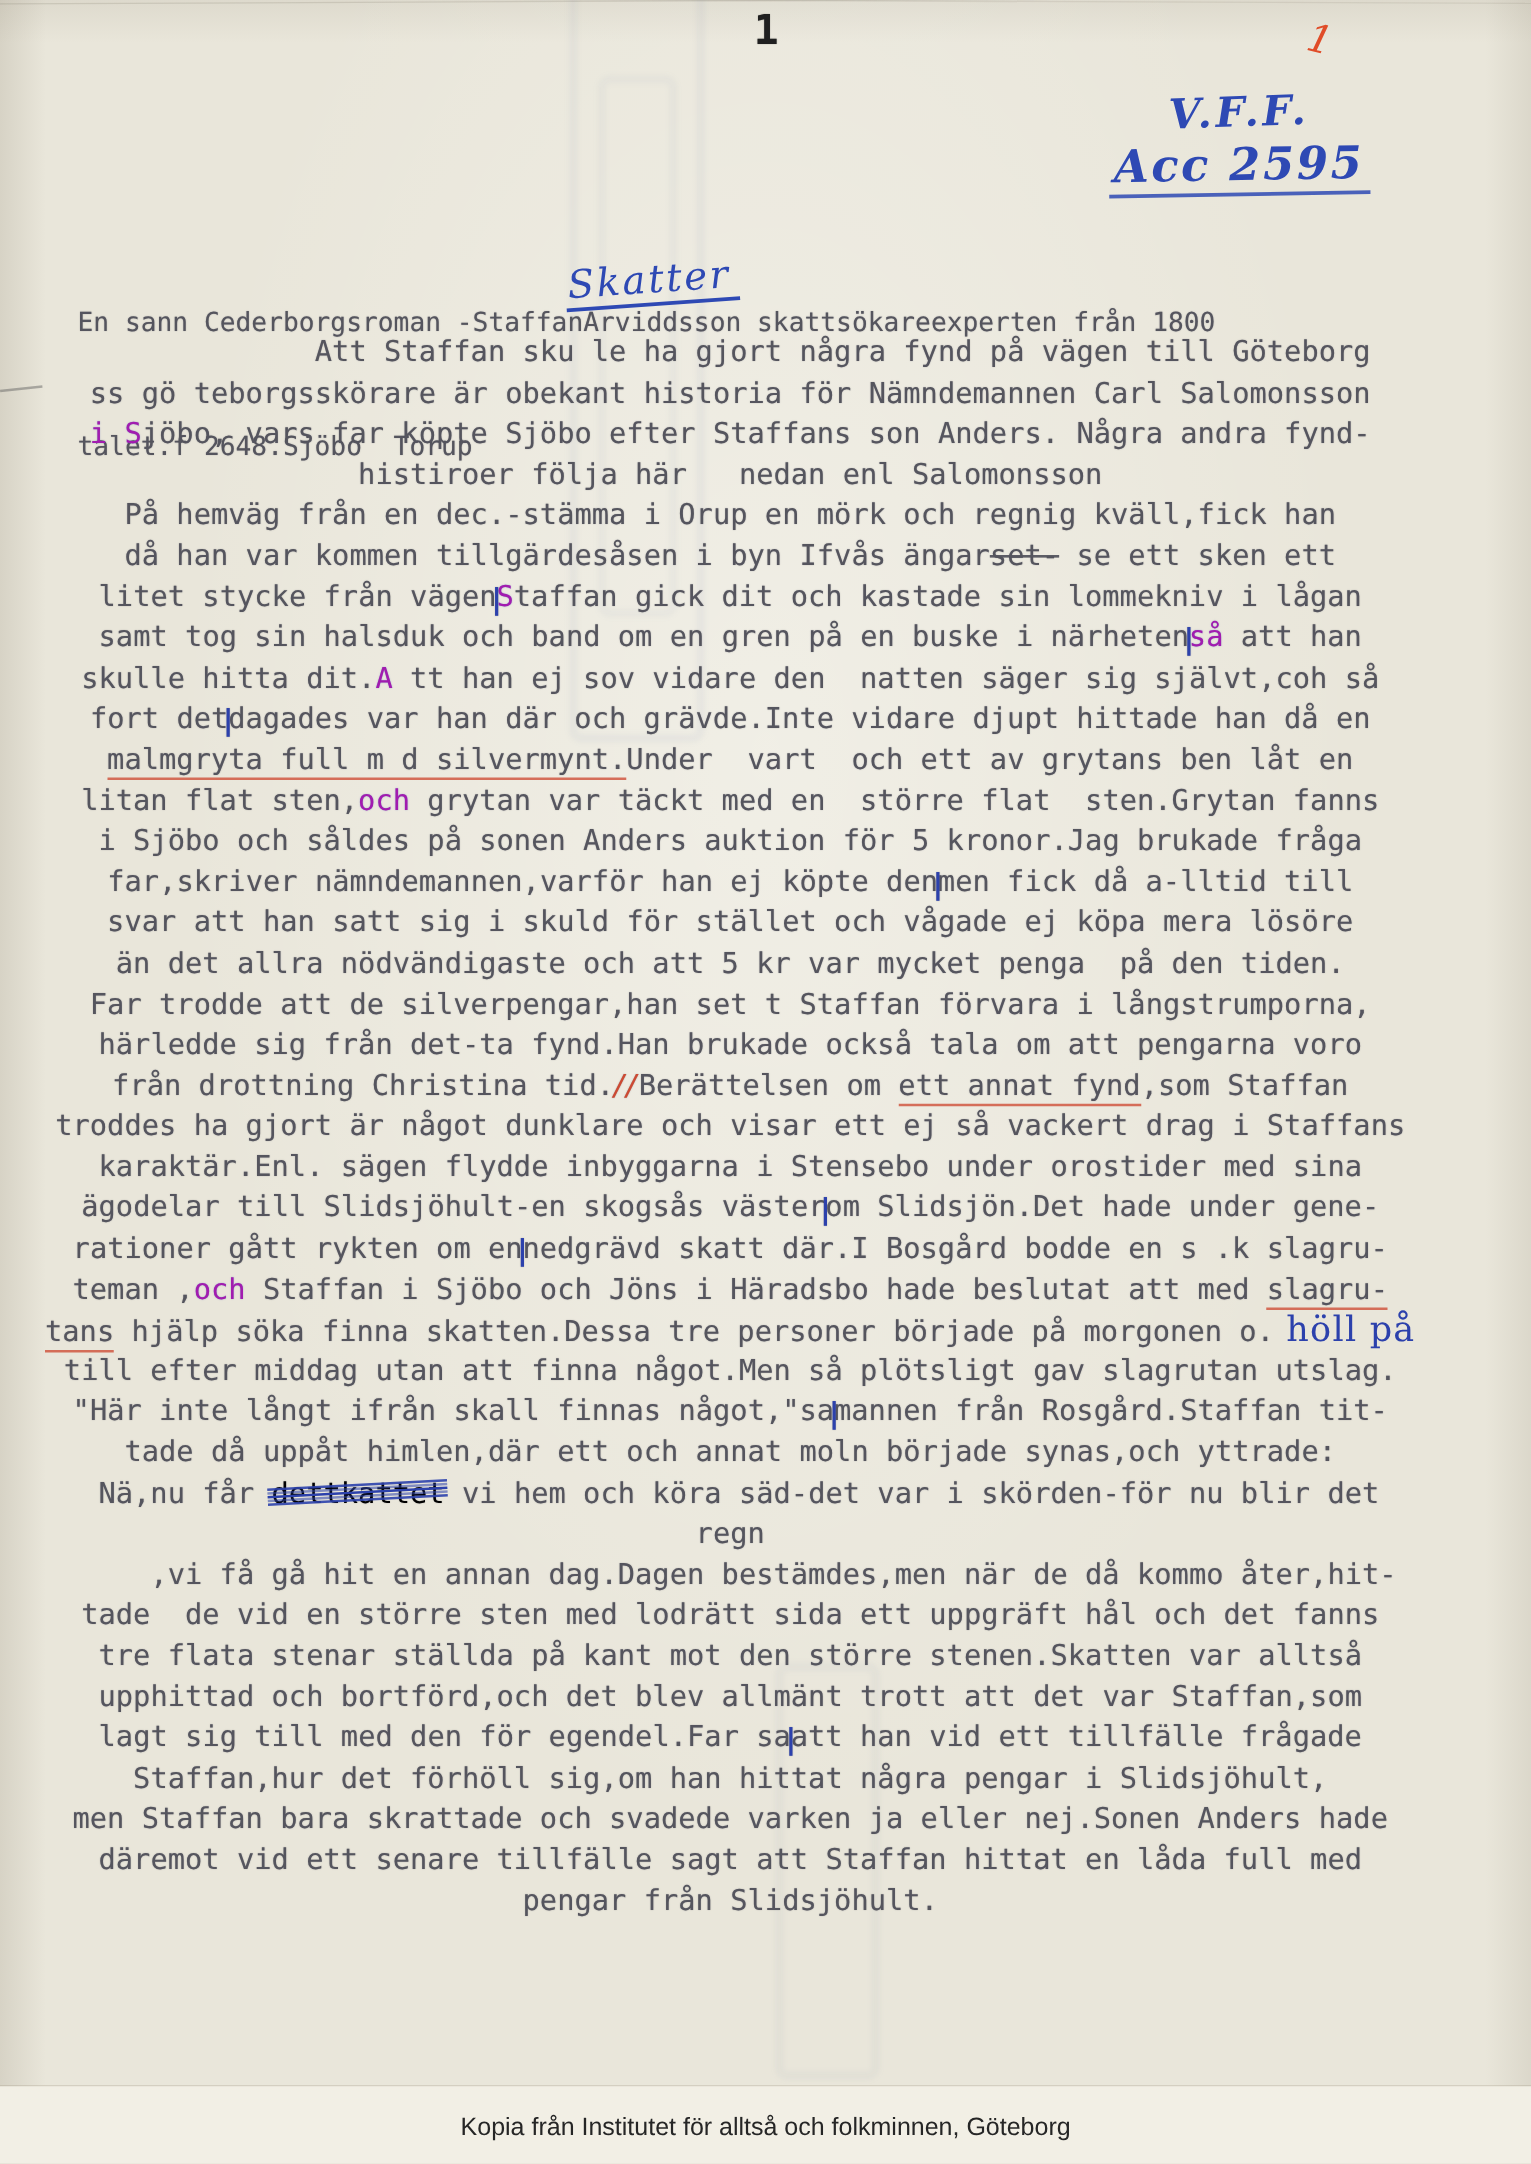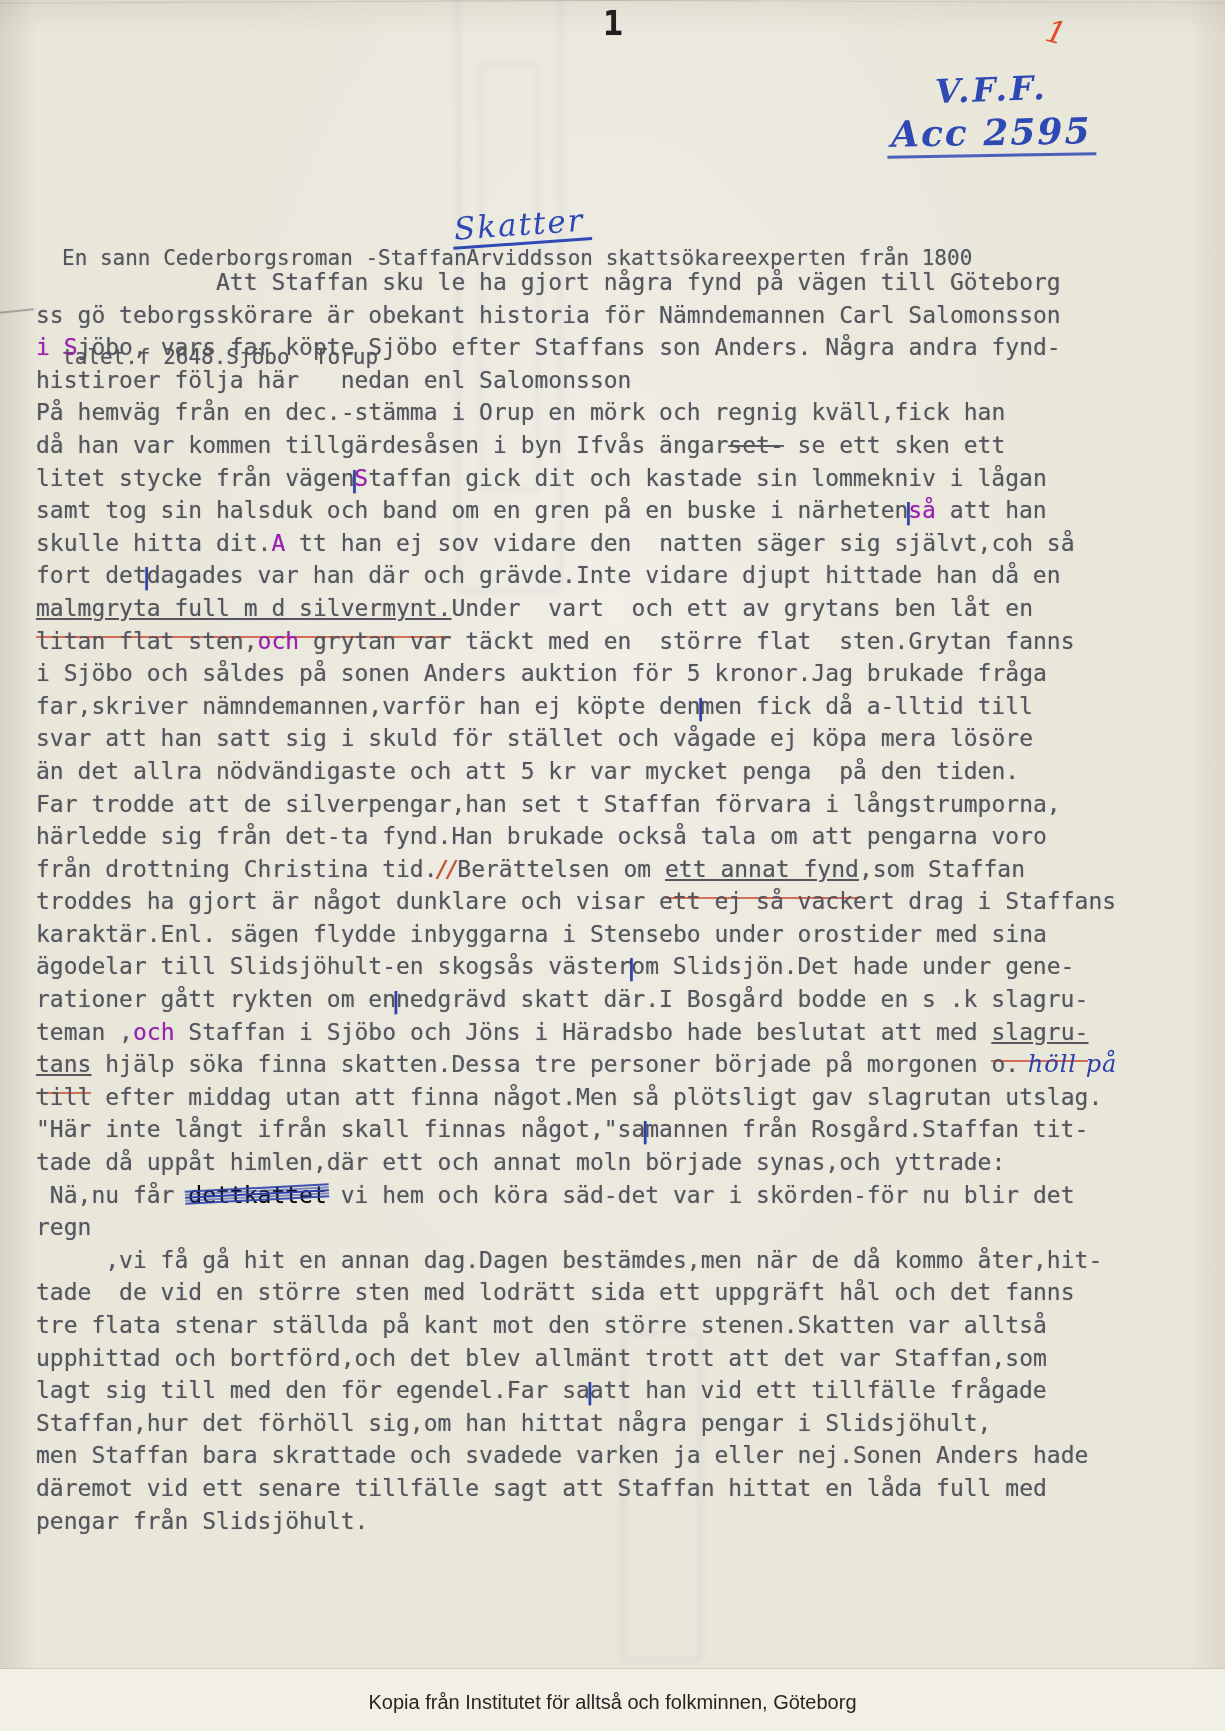--- a/index.html
+++ b/index.html
@@ -27,28 +27,28 @@
   .page-number{position:absolute;left:603px;top:4px;font-size:33px;font-weight:bold;color:#202020;text-shadow:0 0 1px rgba(0,0,0,.4);}
   .corner-mark{position:absolute;left:1046px;top:14px;font-family:"DejaVu Serif",serif;font-style:italic;font-size:31px;color:#e04c28;transform:rotate(14deg);}
   .stamp{position:absolute;right:130px;top:70px;text-align:center;color:#2e49b4;
          font-family:"DejaVu Serif",serif;font-style:italic;font-weight:bold;}
   .stamp .l1{font-size:33px;letter-spacing:3px;transform:rotate(-2deg);}
   .stamp .l2{font-size:36px;letter-spacing:2px;margin-top:2px;border-bottom:3px solid rgba(46,73,180,.85);padding:0 4px 1px 4px;transform:rotate(-1deg);}
   .title-block{position:absolute;left:62px;top:176px;font-size:21px;line-height:33px;white-space:pre;}
   .skatter{position:absolute;left:452px;top:206px;font-family:"DejaVu Serif",serif;font-style:italic;font-size:31px;color:#2e49b4;letter-spacing:2px;border-bottom:3px solid #2e49b4;padding:0 6px 0 2px;transform:rotate(-4deg);}
 
   .body-text{position:absolute;left:36px;top:266px;font-size:23px;line-height:32.6px;white-space:pre;}
-  .tline{height:32.6px;}
+  .tline{height:32.6px;text-align:center;}
   .s-p{}
   .s-b{color:#a21caf;text-shadow:0 0 1px rgba(44,65,172,.5);}
-  .s-r{border-bottom:2px solid rgba(206,74,51,.78);padding-bottom:15px;text-decoration:underline;}
+  .s-r{border-bottom:2px solid rgba(206,74,51,.78);padding-bottom:1px;}
   .s-st{text-decoration:line-through;text-decoration-color:rgba(85,85,94,.9);}
   .s-i{color:#2c41ac;font-weight:bold;margin:0 -7px;position:relative;top:2px;}
   .s-rm{color:#cd4a33;font-style:italic;letter-spacing:-4px;margin:0 2px 0 -2px;}
-  .s-h{font-family:"DejaVu Serif",serif;font-style:italic;color:#2c41ac;font-size:24px;letter-spacing:1px;text-shadow:none;}
+  .s-h{font-family:"DejaVu Serif",serif;color:#2c41ac;font-size:28px;letter-spacing:1px;text-shadow:none;}
   .s-sc{position:relative;color:#000000;}
   .s-sc::after{content:"";position:absolute;left:-3px;right:-3px;top:45%;height:2px;background:#2c41ac;transform:rotate(-3deg);
       box-shadow:0 -6px 0 0 rgba(44,65,172,.9), 0 6px 0 0 rgba(44,65,172,.9), 0 -3px 0 0 rgba(44,65,172,.55), 0 3px 0 0 rgba(44,65,172,.55);}
 
   .footer-band{position:absolute;left:0;bottom:0;width:100%;height:62px;background:#f2efe5;
       box-shadow:0 -1px 0 rgba(150,140,120,.25);}
   .footer-text{position:absolute;width:100%;text-align:center;top:22px;
       font-family:"Liberation Sans",sans-serif;font-size:20px;color:#262626;}
 </style>
 </head>

